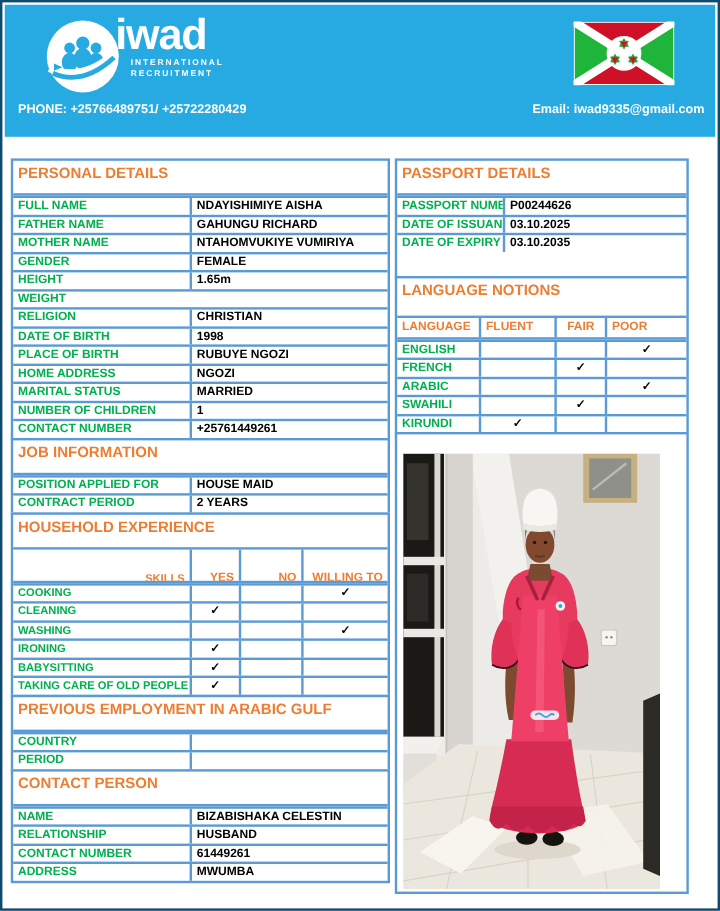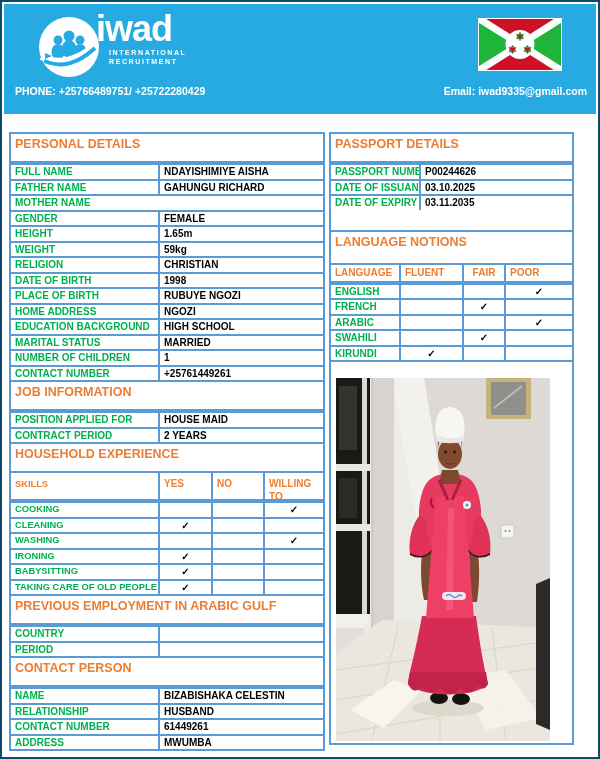--- a/index.html
+++ b/index.html
@@ -31,26 +31,26 @@
   .t > .tr + .tr, .t > div > .tr, .t > .tr + div, .rep .tr{border-top:2px solid var(--blue);}
   .td{padding:0 4px;overflow:hidden;white-space:nowrap;}
   .td + .td{border-left:2px solid var(--blue);}
   .sec .td{flex:1;height:27px;color:var(--orange);font-size:12.5px;font-weight:bold;line-height:16px;padding-top:2px;}
   .sec-tall .td{height:31px;}
   .row .td{height:13.5px;line-height:13.5px;font-size:10px;font-weight:bold;}
   .lbl{color:var(--green);}
   .val{color:#000000;}
   .ck{color:#000000;text-align:center;}
   .oh{color:var(--orange);}
-  .hd .td{height:26px;line-height:12.5px;font-size:10px;font-weight:bold;padding-top:5px;white-space:normal;}
+  .hd .td{height:26px;line-height:12.5px;font-size:10px;font-weight:bold;padding-top:18px;white-space:normal;text-align:right;}
   .hd1 .td{height:16px;line-height:15px;font-size:10px;font-weight:bold;}
   .gap .td{flex:1;height:20px;}
   
   .lv1 .lbl{width:147px;}  .lv1 .val{flex:1;}
-  .sk .c1{width:147px;font-size:9.3px;} .sk .c2{width:53px;} .sk .c3{width:52px;} .sk .c4{flex:1;}
+  .sk .c1{width:147px;font-size:9.3px;} .sk .c2{width:41px;} .sk .c3{width:52px;} .sk .c4{flex:1;}
   .pp .lbl{width:88px;text-align:center;} .pp .val{flex:1;}
   .lg .l1{width:68px;} .lg .l2{width:63px;} .lg .l3{width:42px;text-align:center;} .lg .l4{flex:1;}
 
   .photo-box{margin-top:-2px;border:2px solid var(--blue);height:385px;background:#ffffff;}
   .photo-box svg{display:block;margin:16px 0 0 5px;}
 </style>
 </head>
 <body>
 
 <div class="page">
@@ -105,52 +105,48 @@
       <div class="tr row">
             <div class="td lbl">FULL NAME</div>
             <div class="td val">NDAYISHIMIYE AISHA</div>
           </div>
           <div class="tr row">
             <div class="td lbl">FATHER NAME</div>
             <div class="td val">GAHUNGU RICHARD</div>
           </div>
           <div class="tr row">
             <div class="td lbl">MOTHER NAME</div>
+            <div class="td val">NTAHOMVUKIYE VUMIRIYA</div>
           </div>
           <div class="tr row">
             <div class="td lbl">GENDER</div>
             <div class="td val">FEMALE</div>
           </div>
           <div class="tr row">
             <div class="td lbl">HEIGHT</div>
             <div class="td val">1.65m</div>
           </div>
           <div class="tr row">
             <div class="td lbl">WEIGHT</div>
-            <div class="td val">59kg</div>
           </div>
           <div class="tr row">
             <div class="td lbl">RELIGION</div>
             <div class="td val">CHRISTIAN</div>
           </div>
           <div class="tr row">
             <div class="td lbl">DATE OF BIRTH</div>
             <div class="td val">1998</div>
           </div>
           <div class="tr row">
             <div class="td lbl">PLACE OF BIRTH</div>
             <div class="td val">RUBUYE NGOZI</div>
           </div>
           <div class="tr row">
             <div class="td lbl">HOME ADDRESS</div>
             <div class="td val">NGOZI</div>
-          </div>
-          <div class="tr row">
-            <div class="td lbl">EDUCATION BACKGROUND</div>
-            <div class="td val">HIGH SCHOOL</div>
           </div>
           <div class="tr row">
             <div class="td lbl">MARITAL STATUS</div>
             <div class="td val">MARRIED</div>
           </div>
           <div class="tr row">
             <div class="td lbl">NUMBER OF CHILDREN</div>
             <div class="td val">1</div>
           </div>
           <div class="tr row">
@@ -283,21 +279,21 @@
       <div class="tr row">
             <div class="td lbl">PASSPORT NUMBER</div>
             <div class="td val">P00244626</div>
           </div>
           <div class="tr row">
             <div class="td lbl">DATE OF ISSUANCE</div>
             <div class="td val">03.10.2025</div>
           </div>
           <div class="tr row">
             <div class="td lbl">DATE OF EXPIRY</div>
-            <div class="td val">03.11.2035</div>
+            <div class="td val">03.10.2035</div>
           </div>
         </div>
       <div class="tr gap">
         <div class="td"></div>
       </div>
     </div>
 
     <div class="t lg">
       <div class="tr sec sec-tall">
         <div class="td">LANGUAGE NOTIONS</div>

